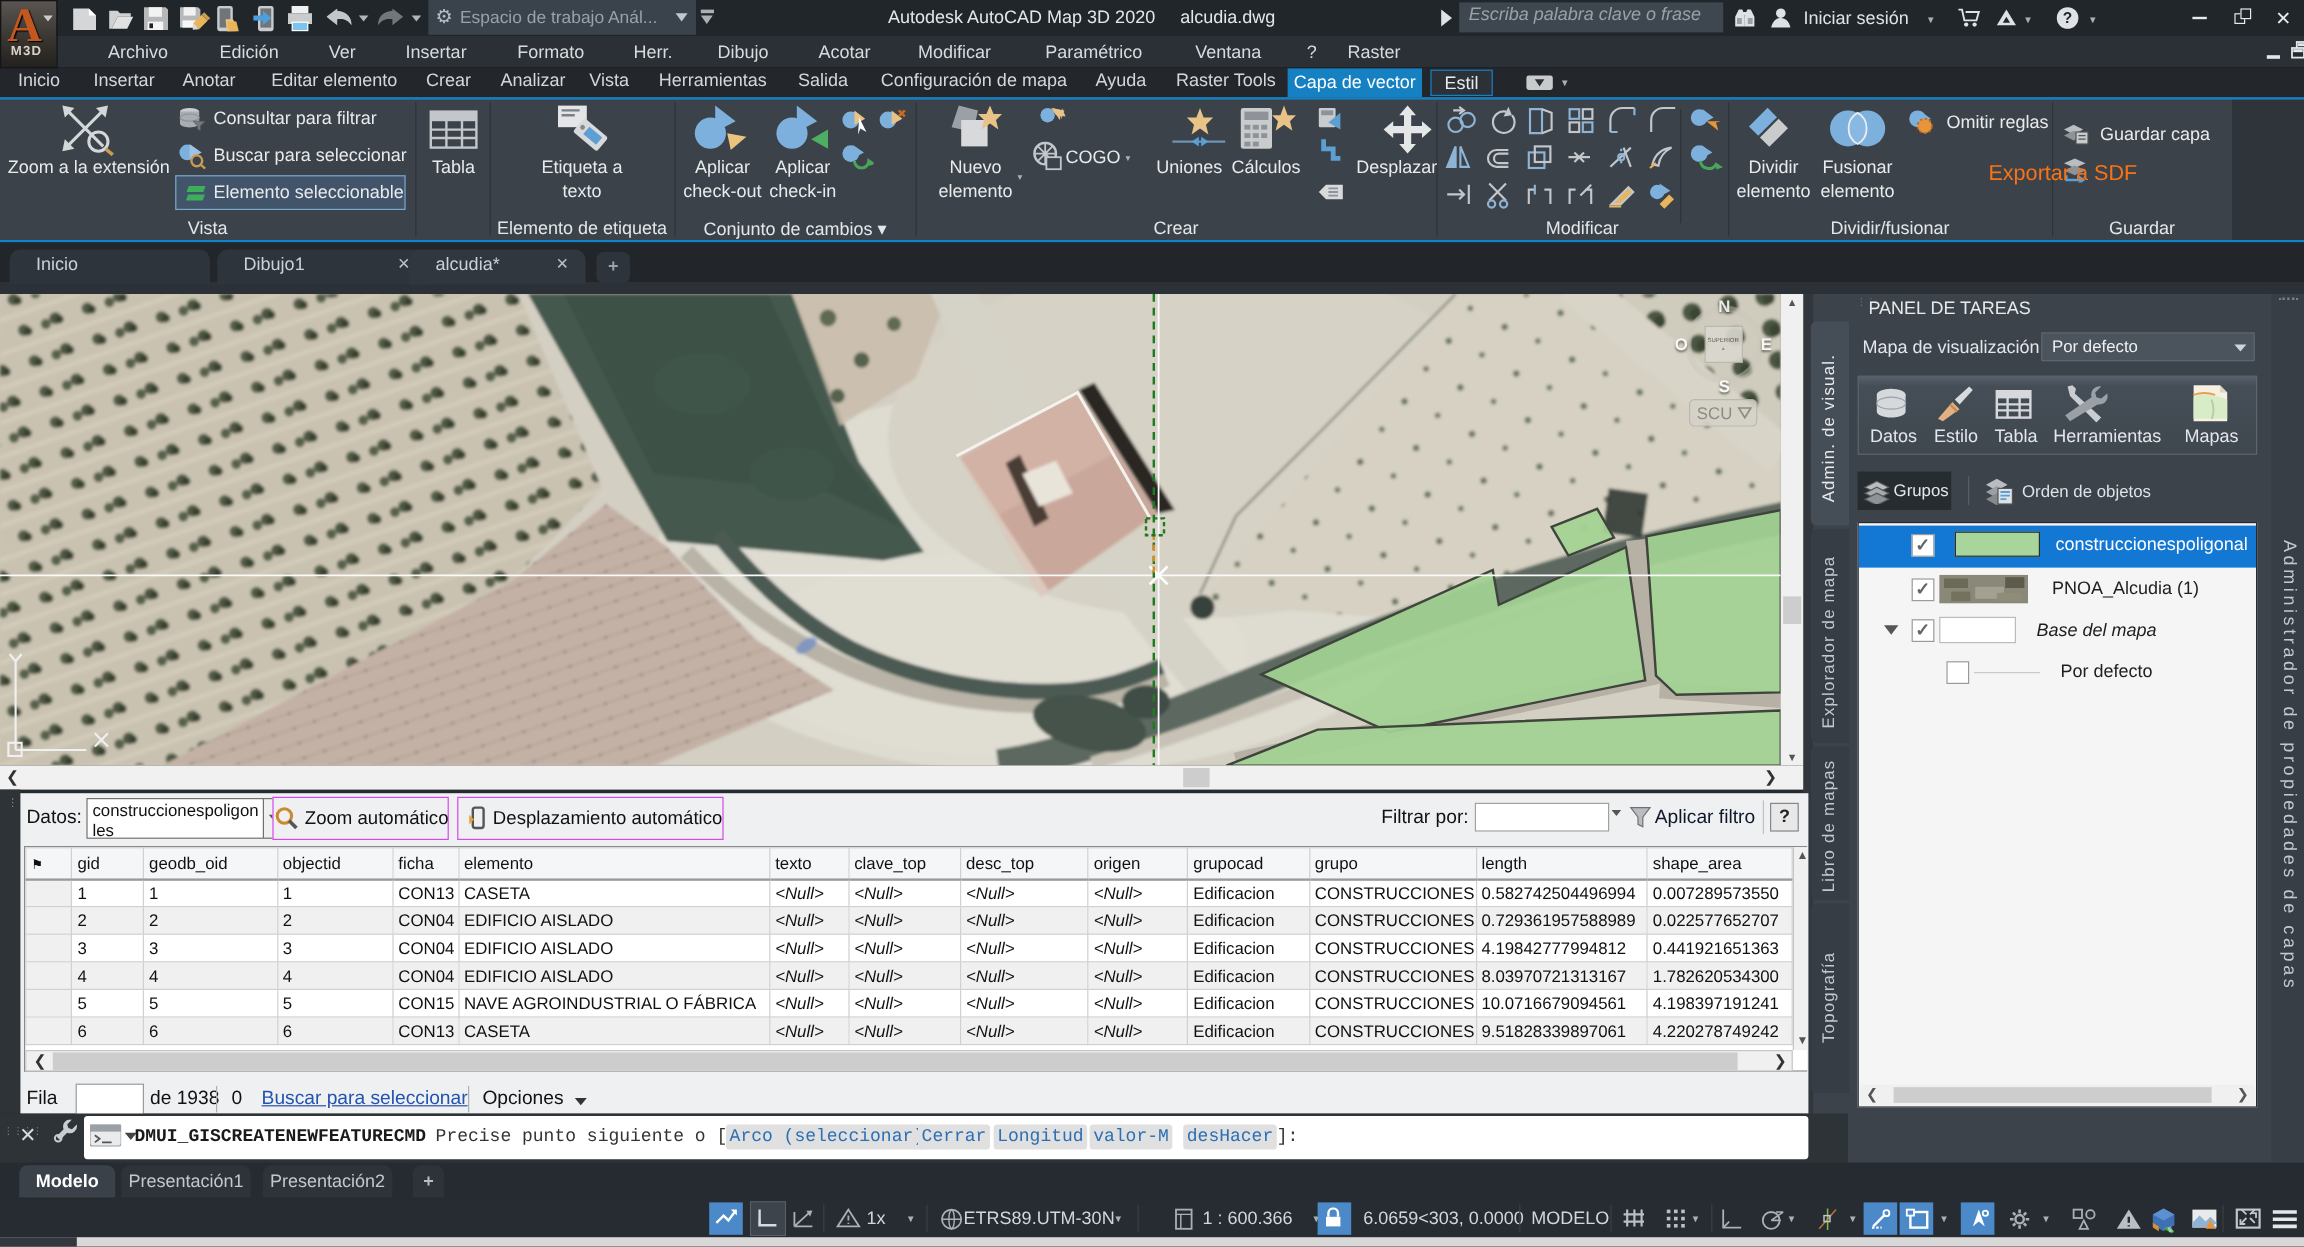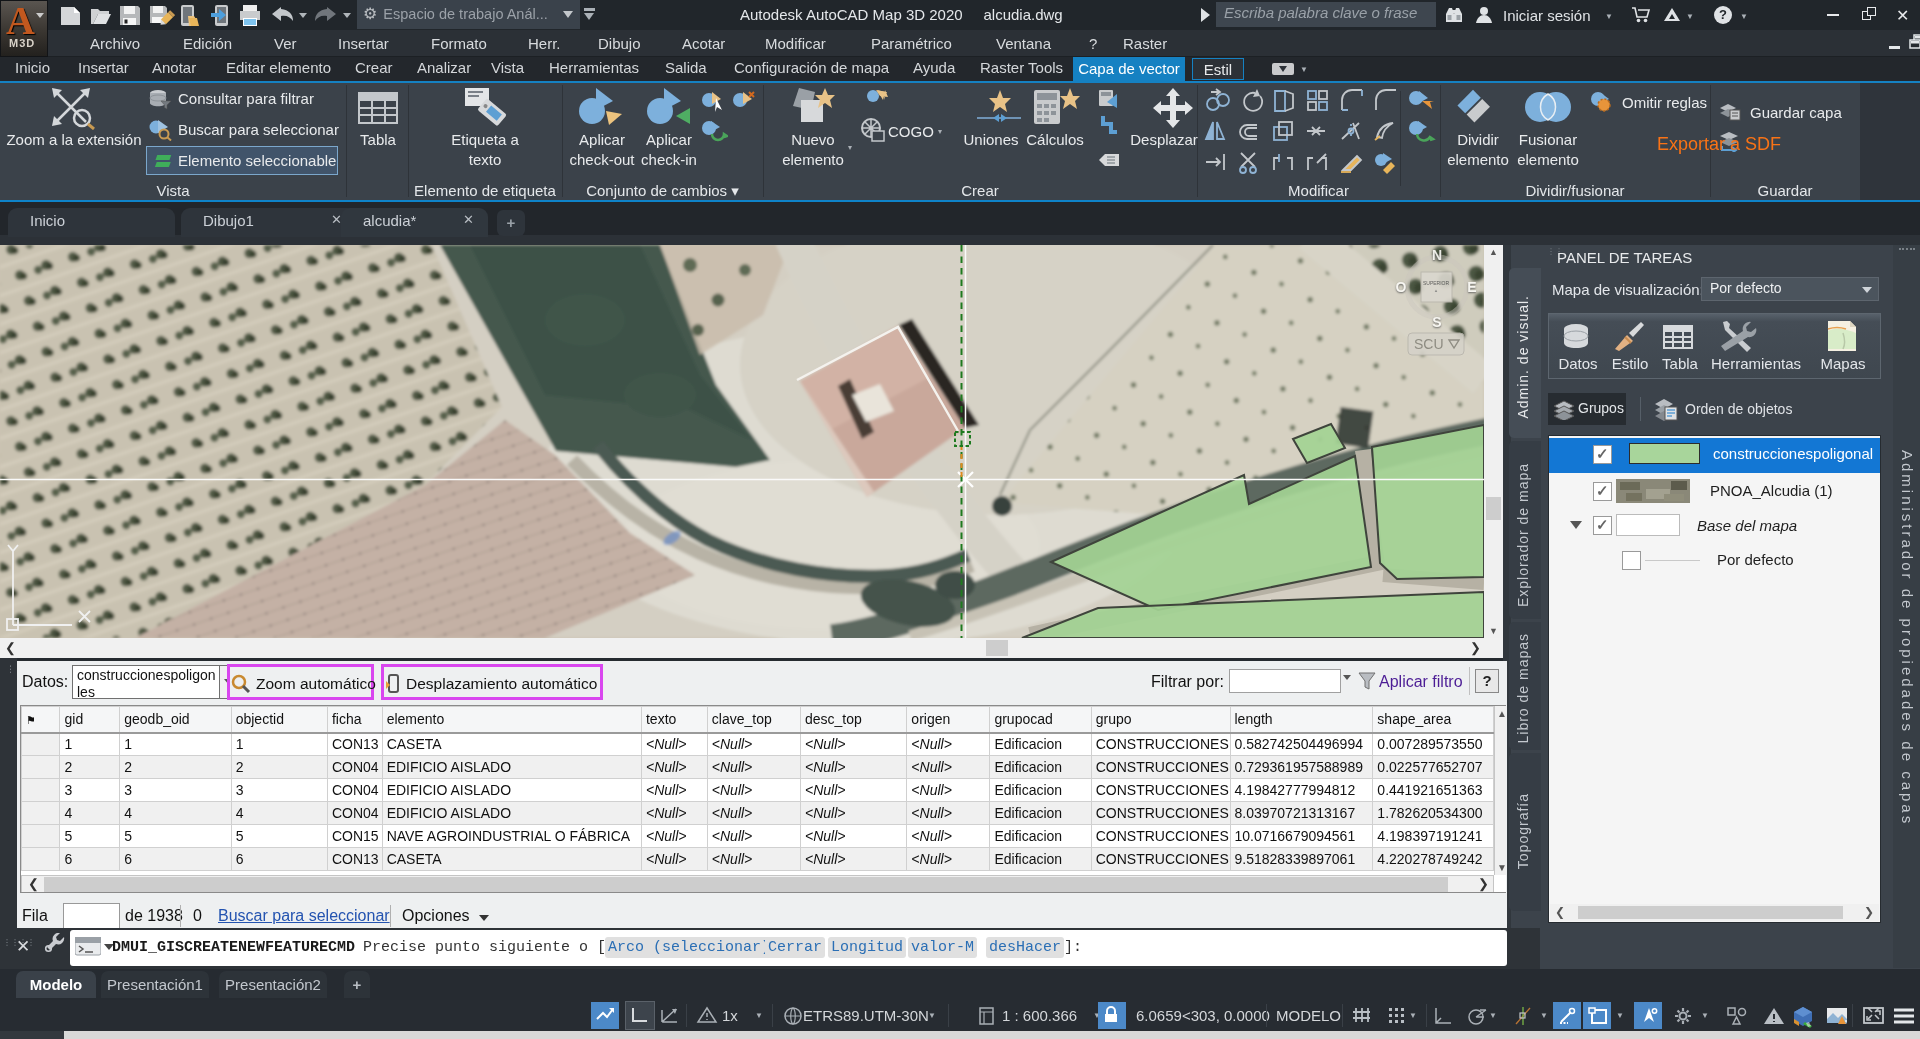--- a/index.html
+++ b/index.html
@@ -38,21 +38,21 @@
 .glabel { position:absolute; top:101px; color:#e4e7ea; font-size:15px; text-align:center; }
 .btext { position:absolute; color:#e8eaec; font-size:15px; text-align:center; }
 .rrow { position:absolute; color:#e8eaec; font-size:15px; }
 .dtab { position:absolute; top:6px; height:29px; background:#2e343b; border-radius:9px 9px 0 0; color:#ccd1d7; font-size:15px; padding:4px 0 0 22px; }
 .dx { position:absolute; right:14px; top:4px; color:#b9bec4; font-size:13px; }
 .vtab { position:absolute; writing-mode:vertical-rl; transform:rotate(180deg); font-size:14px; letter-spacing:1px; white-space:nowrap; }
 .vtab2 { position:absolute; writing-mode:vertical-rl; font-size:15px; letter-spacing:3px; color:#c3c8ce; white-space:nowrap; }
 .ticolab { position:absolute; top:41px; color:#e3e6ea; font-size:15px; text-align:center; }
 .cb { position:absolute; width:19px; height:19px; background:#fff; border:1px solid #9a9a9a; }
 .cb span { position:absolute; left:2px; top:-1px; color:#666; font-size:15px; font-weight:bold; }
-.dbtn { white-space:nowrap; height:36px; background:#eef0f1; border:3px solid #d946ef; color:#111; font-size:15.5px; text-align:left; padding-top:8px; }
+.dbtn { white-space:nowrap; height:36px; background:#eef0f1; border:1px solid #d946ef; color:#111; font-size:15.5px; text-align:right; padding-top:8px; }
 #tablewrap { left:3px; top:44px; width:1486px; height:188px; background:#fff; border:1px solid #8a8a8a; border-right:none; overflow:hidden; }
 #dtable { border-collapse:collapse; table-layout:fixed; width:1473px; font-size:14px; color:#111; }
 #dtable td { border:1px solid #d0d0d0; height:23px; padding:0 4px; overflow:hidden; white-space:nowrap; }
 #dtable tr.hd td { background:#f5f6f7; border-bottom:2px solid #9a9a9a; height:26px; }
 #dtable tr.alt td { background:#f0f0f0; }
 #dtable td.sel { background:#f0f0f0; }
 #dtable td.nu { font-style:italic; }
 #cmdbox { left:70px; top:2px; width:1437px; height:36px; background:#fff; border-radius:3px; }
 .cmdt { position:absolute; top:9px; font-family:"Liberation Mono",monospace; font-size:15px; color:#333; white-space:pre; }
 .cmdt.b { font-weight:bold; color:#1a1a1a; }
@@ -792,21 +792,21 @@
       <svg width="18" height="22" style="margin:-2px 4px -6px 0">
           <rect x="5" y="2" width="9" height="17" rx="2" fill="none" stroke="#555" stroke-width="2"></rect>
           <path d="M2 8l4 4-4 4z" fill="#e8a33a"></path>
         </svg>Desplazamiento automático</div>
     <span class="abs" style="left:1134px;top:12px;color:#111;font-size:16px">Filtrar por:</span>
     <div class="abs" style="left:1212px;top:8px;width:112px;height:24px;background:#fff;border:1px solid #a0a0a0"></div>
     <div class="abs" style="left:1326px;top:14px;width:0;height:0;border-left:4px solid transparent;border-right:4px solid transparent;border-top:5px solid #555"></div>
     <svg class="abs" style="left:1340px;top:10px" width="20" height="20">
         <path d="M2 2h16l-6 8v8l-4-2v-6z" fill="#b9bdc2" stroke="#707070"></path>
       </svg>
-    <span class="abs" style="left:1362px;top:12px;color:#4c1d95;font-size:16px">Aplicar filtro</span>
+    <span class="abs" style="left:1362px;top:12px;color:#0f172a;font-size:16px">Aplicar filtro</span>
     <div class="abs" style="left:1452px;top:6px;width:1px;height:28px;background:#c0c0c0"></div>
     <div class="abs" style="left:1458px;top:8px;width:24px;height:24px;background:#e8e8e8;border:1px solid #888;color:#222;font-weight:bold;text-align:center;line-height:22px;font-size:15px">?</div>
 
     <div class="abs" id="tablewrap">
       <table id="dtable">
         <tbody>
             <tr class="hd">
               <td style="width:38px"><span style="font-size:11px">⚑</span></td>
               <td style="width:59px">gid</td>
               <td style="width:110px">geodb_oid</td>

